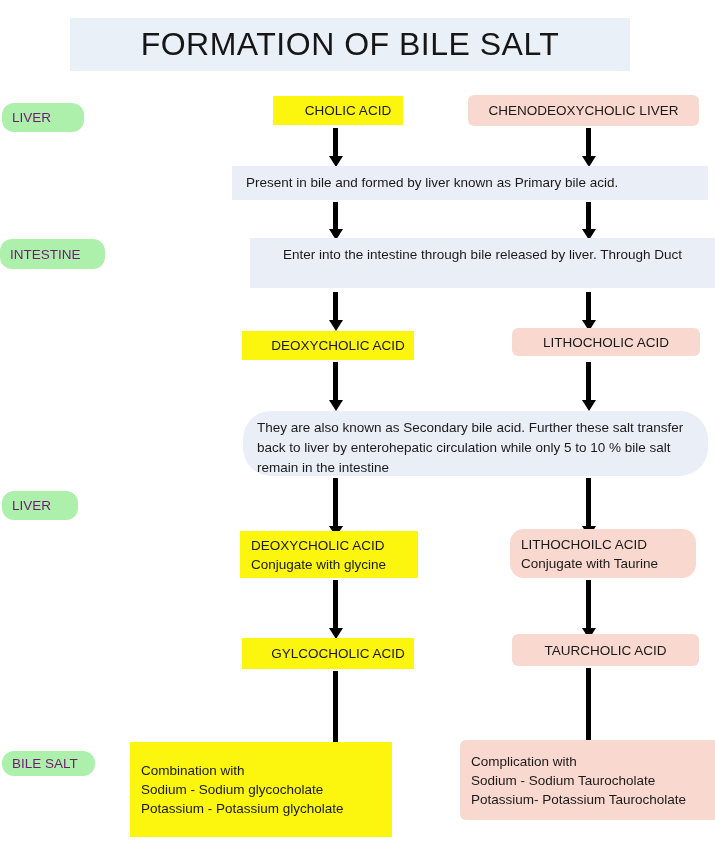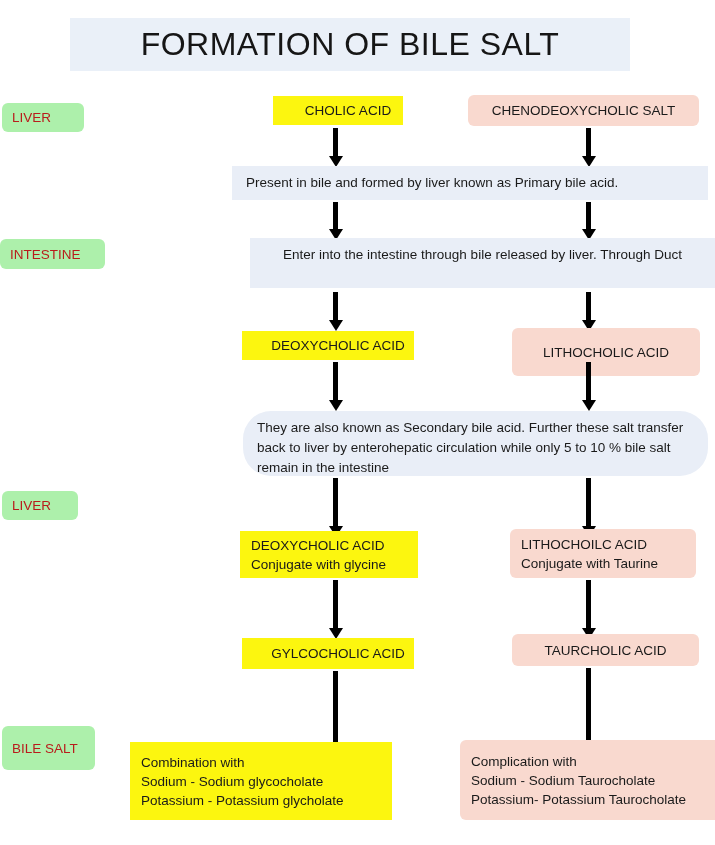--- a/index.html
+++ b/index.html
@@ -41,27 +41,27 @@
     letter-spacing: 0.5px;
     color: #161616;
     font-weight: 400;
     white-space: nowrap;
   }
 
   
   .stage-label {
     position: absolute;
     background: #adf0ab;
-    color: #b91c1c;
+    color: #701a75;
     font-size: 13.5px;
     display: flex;
     align-items: center;
     padding-left: 10px;
     box-sizing: border-box;
-    border-radius: 6px;
+    border-radius: 12px;
     white-space: nowrap;
   }
 
   
   .node {
     position: absolute;
     box-sizing: border-box;
     font-size: 13.5px;
     color: #1a1a1a;
     line-height: 19px;
@@ -126,68 +126,68 @@
 
   <div class="title-bar"></div>
   <div class="title-text">FORMATION OF BILE SALT</div>
 
   <div class="stage-label" style="left:2px; top:103px; width:82px; height:29px;">LIVER</div>
 
   <div class="stage-label" style="left:0px; top:239px; width:105px; height:30px;">INTESTINE</div>
 
   <div class="stage-label" style="left:2px; top:491px; width:76px; height:29px;">LIVER</div>
 
-  <div class="stage-label" style="left:2px; top:726px; width:93px; height:44px;">BILE SALT</div>
+  <div class="stage-label" style="left:2px; top:751px; width:93px; height:25px;">BILE SALT</div>
 
   <div class="node yellow center-txt" style="left:273px; top:96px; width:130px; height:29px;">CHOLIC ACID</div>
 
-  <div class="node pink center-txt" style="left:468px; top:95px; width:231px; height:31px;">CHENODEOXYCHOLIC SALT</div>
+  <div class="node pink center-txt" style="left:468px; top:95px; width:231px; height:31px;">CHENODEOXYCHOLIC LIVER</div>
 
   <div class="arrow" style="left:333px; top:128px; height:29px;"></div>
   <div class="arrow" style="left:586px; top:128px; height:29px;"></div>
 
   <div class="infobar" style="left:232px; top:166px; width:476px; height:34px;">Present in bile and formed by liver known as Primary bile acid.</div>
 
   <div class="arrow" style="left:333px; top:202px; height:28px;"></div>
   <div class="arrow" style="left:586px; top:202px; height:28px;"></div>
 
   <div class="infobar" style="left:250px; top:238px; width:476px; height:50px;padding-left:33px;">Enter into the intestine through  bile released by liver. Through Duct</div>
 
   <div class="arrow" style="left:333px; top:292px; height:29px;"></div>
   <div class="arrow" style="left:586px; top:292px; height:29px;"></div>
 
   <div class="node yellow center-txt" style="left:242px; top:331px; width:172px; height:29px;">DEOXYCHOLIC ACID</div>
 
-  <div class="node pink center-txt" style="left:512px; top:328px; width:188px; height:48px;">LITHOCHOLIC ACID</div>
+  <div class="node pink center-txt" style="left:512px; top:328px; width:188px; height:28px;">LITHOCHOLIC ACID</div>
 
   <div class="arrow" style="left:333px; top:362px; height:39px;"></div>
   <div class="arrow" style="left:586px; top:362px; height:39px;"></div>
 
   <div class="infobar" style="left:243px; top:411px; width:465px; height:65px;border-radius:28px;">They are also known as Secondary bile acid. Further these salt transfer back to liver by enterohepatic circulation while only 5 to 10 % bile salt remain in the intestine</div>
 
   <div class="arrow" style="left:333px; top:478px; height:49px;"></div>
   <div class="arrow" style="left:586px; top:478px; height:49px;"></div>
 
   <div class="node yellow left-txt" style="left:240px; top:531px; width:178px; height:47px;">DEOXYCHOLIC ACID
 Conjugate with glycine</div>
 
-  <div class="node pink left-txt" style="left:510px; top:529px; width:186px; height:49px;">LITHOCHOILC ACID
+  <div class="node pink left-txt" style="left:510px; top:529px; width:186px; height:49px;border-radius:14px;">LITHOCHOILC ACID
 Conjugate with Taurine</div>
 
   <div class="arrow" style="left:333px; top:580px; height:49px;"></div>
   <div class="arrow" style="left:586px; top:580px; height:49px;"></div>
 
   <div class="node yellow center-txt" style="left:242px; top:638px; width:172px; height:31px;">GYLCOCHOLIC ACID</div>
 
   <div class="node pink center-txt" style="left:512px; top:634px; width:187px; height:32px;">TAURCHOLIC ACID</div>
 
   <div class="arrow" style="left:333px; top:671px; height:85px;"></div>
   <div class="arrow" style="left:586px; top:668px; height:87px;"></div>
 
-  <div class="node yellow left-txt" style="left:130px; top:742px; width:262px; height:78px;">Combination with
+  <div class="node yellow left-txt" style="left:130px; top:742px; width:262px; height:95px;">Combination with
 Sodium - Sodium glycocholate
 Potassium - Potassium glycholate</div>
 
   <div class="node pink left-txt" style="left:460px; top:740px; width:268px; height:80px;">Complication with
 Sodium - Sodium Taurocholate
 Potassium- Potassium Taurocholate</div>
 
 </div>
 
 </body></html>

